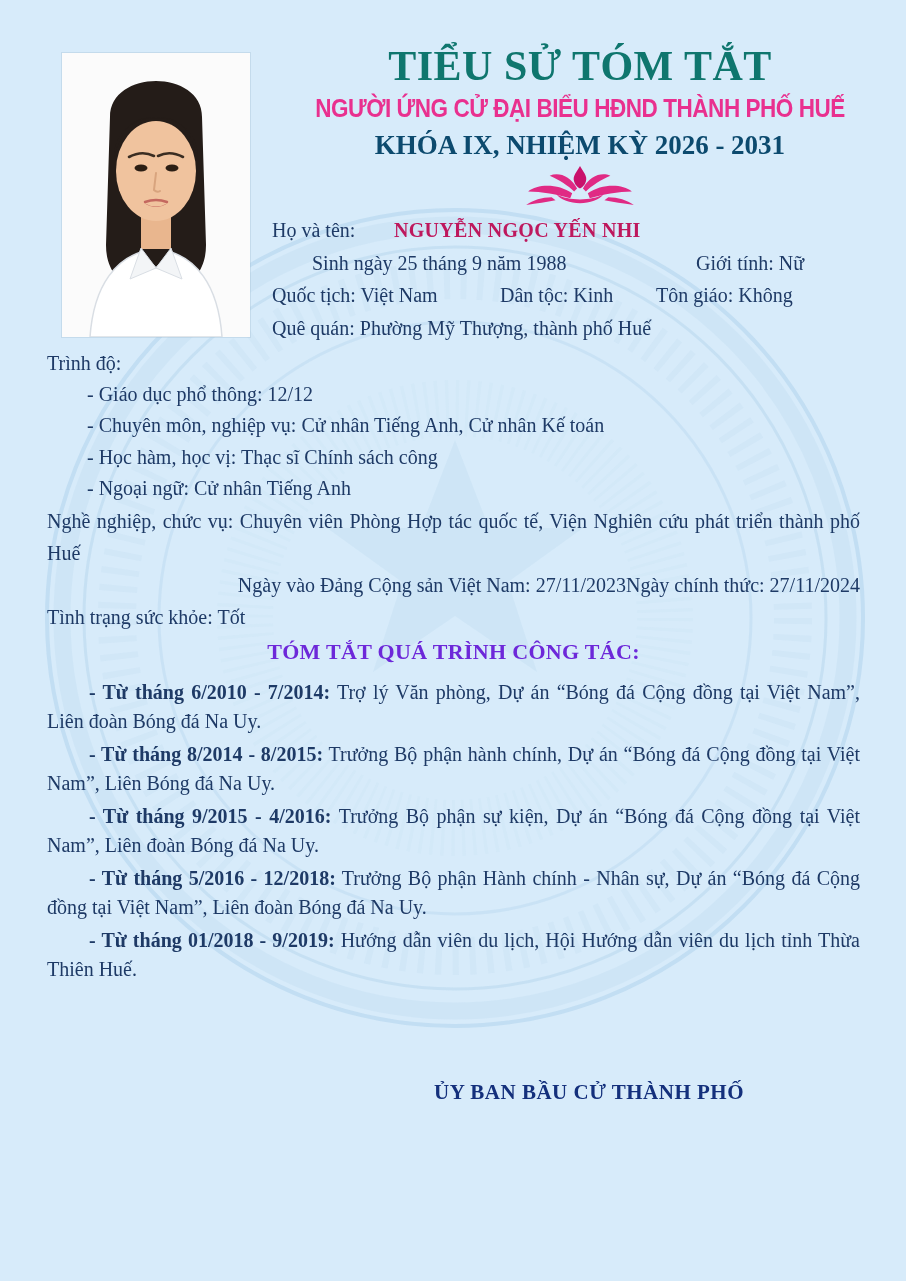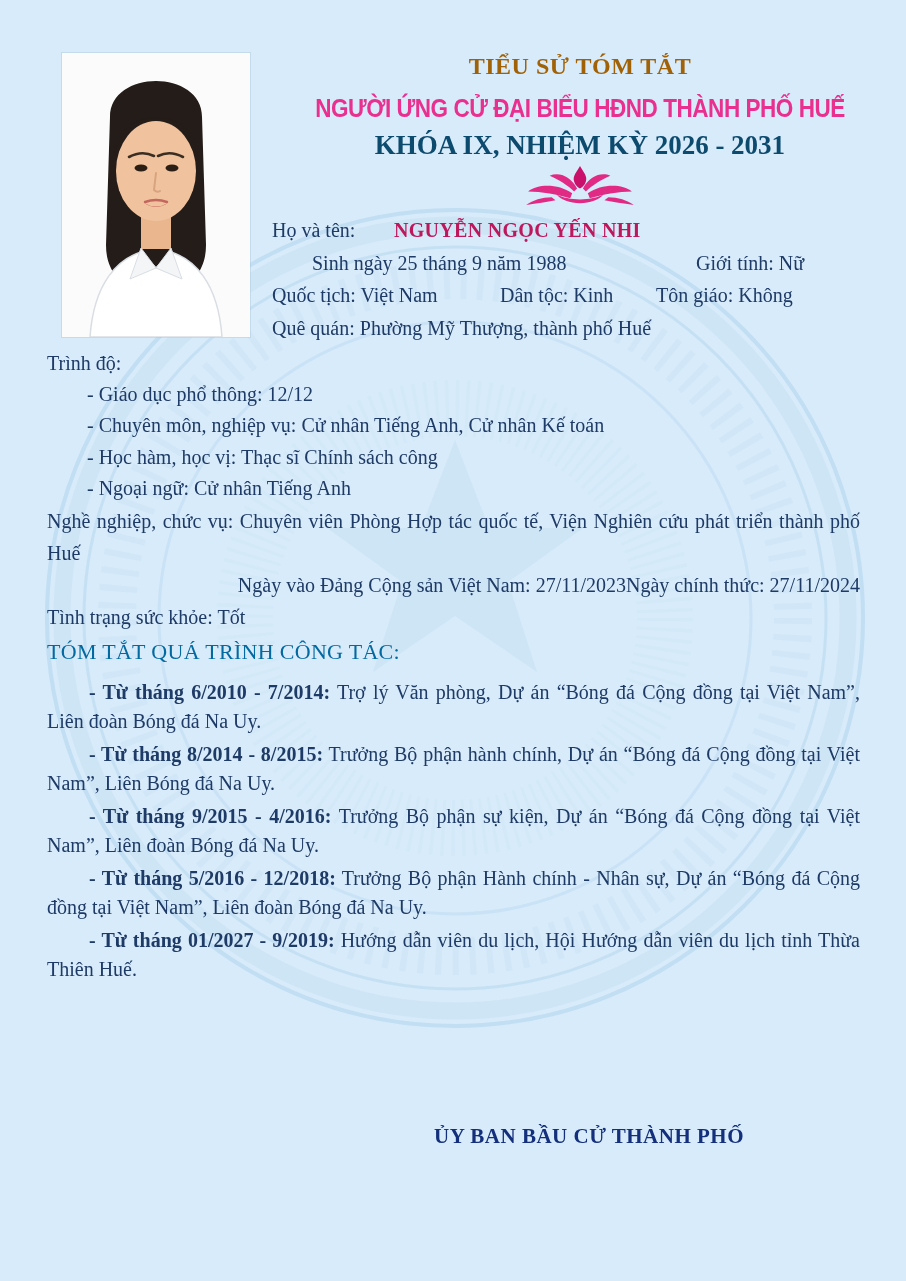--- a/index.html
+++ b/index.html
@@ -11,21 +11,21 @@
   }
   .watermark { position:absolute; left:0; top:0; pointer-events:none; }
 
   .photo {
     position:absolute; left:62px; top:53px; width:188px; height:284px;
     background:#fbfbfb; box-shadow:0 0 0 1px rgba(160,190,210,.35);
   }
   .photo svg { display:block; }
 
   .header { position:absolute; left:272px; top:46px; width:616px; text-align:center; }
-  .title  { font-size:24px; font-weight:bold; color:#a16207; letter-spacing:.5px; line-height:40px; }
+  .title  { font-size:42px; font-weight:bold; color:#0f766e; letter-spacing:.5px; line-height:40px; }
   .subtitle {
     margin-top:7px; font-family:"Liberation Sans","DejaVu Sans",sans-serif;
     font-size:25px; font-weight:bold; color:#e9308f; white-space:nowrap;
     transform:scaleX(.9); transform-origin:center; letter-spacing:-.5px; line-height:30px;
   }
   .term { margin-top:6px; font-size:27px; font-weight:bold; color:#0c4a6e; line-height:32px; }
   .lotus { margin-top:3px; height:45px; }
 
   .info-right { position:absolute; left:272px; top:219px; width:616px; font-size:20px; }
   .info-row { display:flex; align-items:flex-start; height:32.5px; white-space:nowrap; }
@@ -34,31 +34,31 @@
   .w384 { width:384px; flex:0 0 auto;margin-left:40px; }
   .w228 { width:228px; flex:0 0 auto; }
   .w156 { width:156px; flex:0 0 auto; }
 
   .body-main { position:absolute; left:47px; top:347px; width:813px; font-size:20px; line-height:32px; }
   .line { white-space:nowrap; }
   .edu { padding-left:40px; line-height:31.4px; }
   .para-justify { text-align:justify; }
   .party-row { display:flex; justify-content:flex-end; white-space:nowrap; }
   .career-heading {
-    font-weight:normal; font-size:22px; color:#0369a1;
+    text-align:center; font-weight:bold; font-size:22px; color:#6d28d9;
     margin:3px 0 10px 0; letter-spacing:.3px;
   }
   .entry {
     margin:0 0 3px 0; line-height:29.5px; text-indent:42px;
     text-align:justify;
   }
   .entry b { font-weight:bold; }
 
   .footer {
-    position:absolute; left:0; top:1124px; width:100%; box-sizing:border-box;
+    position:absolute; left:0; top:1080px; width:100%; box-sizing:border-box;
     padding-left:272px; text-align:center;
     font-size:21px; font-weight:bold; color:#14307c; letter-spacing:.5px;
   }
 </style>
 </head>
 <body>
 
 <div class="page">
 
   <svg class="watermark" width="906" height="1281" viewBox="0 0 906 1281">
@@ -149,18 +149,18 @@
       <span>Ngày chính thức: 27/11/2024</span>
     </div>
     <div class="line">Tình trạng sức khỏe: Tốt</div>
 
     <div class="career-heading">TÓM TẮT QUÁ TRÌNH CÔNG TÁC:</div>
 
     <p class="entry"><b>- Từ tháng 6/2010 - 7/2014:</b><span> Trợ lý Văn phòng, Dự án “Bóng đá Cộng đồng tại Việt Nam”, Liên đoàn Bóng đá Na Uy.</span></p>
     <p class="entry"><b>- Từ tháng 8/2014 - 8/2015:</b><span> Trưởng Bộ phận hành chính, Dự án “Bóng đá Cộng đồng tại Việt Nam”, Liên  Bóng đá Na Uy.</span></p>
     <p class="entry"><b>- Từ tháng 9/2015 - 4/2016:</b><span> Trưởng Bộ phận sự kiện, Dự án “Bóng đá Cộng đồng tại Việt Nam”, Liên đoàn Bóng đá Na Uy.</span></p>
     <p class="entry"><b>- Từ tháng 5/2016 - 12/2018:</b><span> Trưởng Bộ phận Hành chính - Nhân sự, Dự án “Bóng đá Cộng đồng tại Việt Nam”, Liên đoàn Bóng đá Na Uy.</span></p>
-    <p class="entry"><b>- Từ tháng 01/2027 - 9/2019:</b><span> Hướng dẫn viên du lịch, Hội Hướng dẫn viên du lịch tỉnh Thừa Thiên Huế.</span></p>
+    <p class="entry"><b>- Từ tháng 01/2018 - 9/2019:</b><span> Hướng dẫn viên du lịch, Hội Hướng dẫn viên du lịch tỉnh Thừa Thiên Huế.</span></p>
   </div>
 
   <div class="footer">ỦY BAN BẦU CỬ THÀNH PHỐ</div>
 
 </div>
 
 </body></html>

